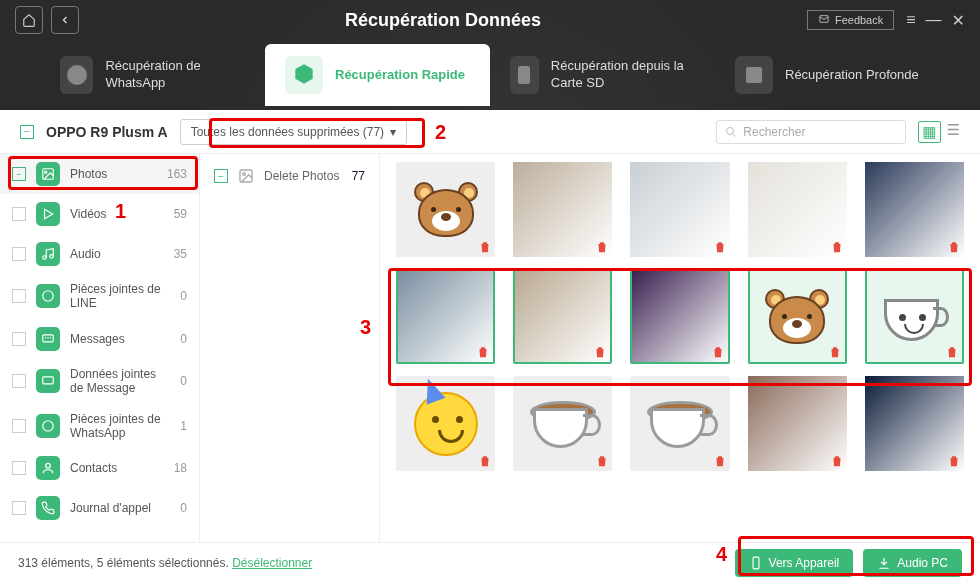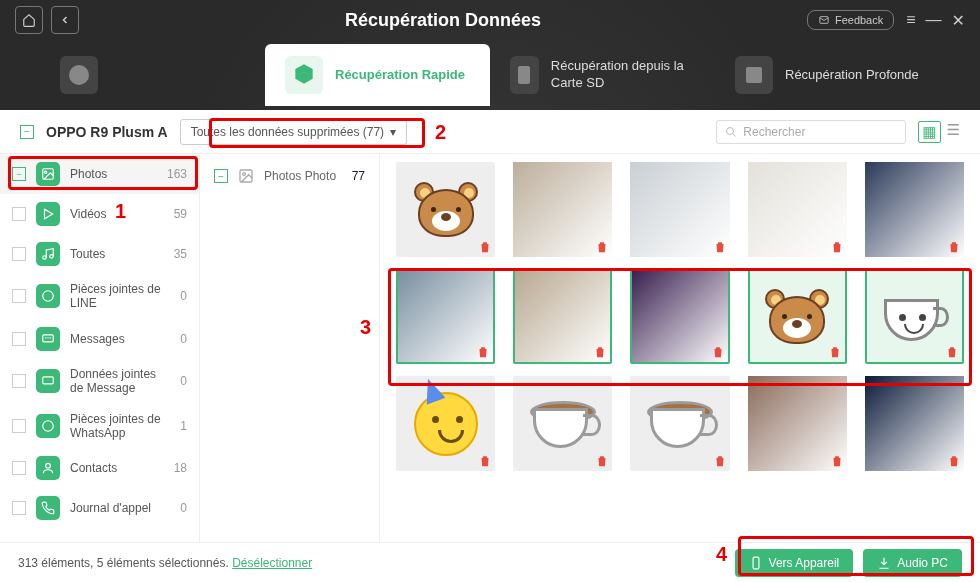--- a/index.html
+++ b/index.html
@@ -3,21 +3,21 @@
 <meta charset="utf-8">
 <style>
 *{box-sizing:border-box;margin:0;padding:0;font-family:Arial,Helvetica,sans-serif}
 body{width:980px;height:582px;background:#fff;overflow:hidden;position:relative}
 .header{height:110px;background:#2a2a2a;background-image:radial-gradient(circle at 50% 200%,rgba(80,80,80,.3) 0%,transparent 60%);position:relative;color:#fff}
 .hrow1{display:flex;align-items:center;height:40px;padding:0 15px;justify-content:space-between}
 .hleft{display:flex;gap:8px}
 .iconbtn{width:28px;height:28px;border:1px solid #777;border-radius:4px;display:flex;align-items:center;justify-content:center;color:#ccc;cursor:pointer}
 .title{font-size:18px;font-weight:600;color:#fff}
 .hright{display:flex;align-items:center;gap:12px}
-.feedback{border:1px solid #777;border-radius:8px;padding:3px 10px;font-size:11px;color:#ccc;display:flex;align-items:center;gap:5px}
+.feedback{border:1px solid #777;border-radius:0;padding:3px 10px;font-size:11px;color:#ccc;display:flex;align-items:flex-start;gap:5px}
 .winctl{display:flex;gap:10px;color:#ccc;font-size:16px}
 .tabs{display:flex;height:70px;align-items:center;padding:0 40px;gap:0}
 .tab{flex:1;display:flex;align-items:center;gap:12px;padding:12px 20px;cursor:pointer;color:#ddd}
 .tab.active{background:#fff;color:#3cb878;border-radius:6px 6px 0 0}
 .tabicon{width:38px;height:38px;border-radius:6px;background:#444;display:flex;align-items:center;justify-content:center}
 .tab.active .tabicon{background:#e8f7ee}
 .tabtxt{font-size:13px;line-height:1.3}
 .tab.active .tabtxt{color:#3cb878;font-weight:600}
 .toolbar{height:44px;display:flex;align-items:center;padding:0 20px;gap:12px;border-bottom:1px solid #eee}
 .chk{width:14px;height:14px;border:1.5px solid #3cb878;display:flex;align-items:center;justify-content:center;color:#3cb878;font-size:10px}
@@ -106,20 +106,21 @@
       </div>
     </div>
   </div>
   <div class="tabs">
     <div class="tab">
         <div class="tabicon">
           <svg width="24" height="24" viewBox="0 0 24 24" fill="#888">
             <circle cx="12" cy="12" r="10"></circle>
           </svg>
         </div>
+        <div class="tabtxt">Récupération de WhatsApp</div>
       </div>
     <div class="tab active">
         <div class="tabicon">
           <svg width="26" height="26" viewBox="0 0 24 24" fill="#3cb878">
             <path d="M12 2l8 4.5v9L12 20l-8-4.5v-9z"></path>
           </svg>
         </div>
         <div class="tabtxt">Récupération Rapide</div>
       </div>
     <div class="tab">
@@ -188,21 +189,21 @@
       </div>
       <div class="sitem">
         <div style="width:14px;height:14px;border:1.5px solid #ccc;display:flex;align-items:center;justify-content:center;font-size:9px;color:#3cb878"></div>
         <div class="sicon" style="background:#3cb878">
           <svg width="14" height="14" viewBox="0 0 24 24" fill="none" stroke="#fff" stroke-width="2">
             <path d="M9 18V5l12-2v13"></path>
             <circle cx="6" cy="18" r="3"></circle>
             <circle cx="18" cy="16" r="3"></circle>
           </svg>
         </div>
-        <div class="lbl">Toutes</div>
+        <div class="lbl">Audio</div>
         <div class="cnt">35</div>
       </div>
       <div class="sitem">
         <div style="width:14px;height:14px;border:1.5px solid #ccc;display:flex;align-items:center;justify-content:center;font-size:9px;color:#3cb878"></div>
         <div class="sicon" style="background:#3cb878">
           <svg width="14" height="14" viewBox="0 0 24 24" fill="none" stroke="#fff" stroke-width="2">
             <circle cx="12" cy="12" r="9"></circle>
           </svg>
         </div>
         <div class="lbl">Pièces jointes de LINE</div>
@@ -262,21 +263,21 @@
       </div>
     </div>
   <div class="sub">
     <div class="subitem">
       <div class="chk">−</div>
       <svg width="20" height="16" viewBox="0 0 24 24" fill="none" stroke="#aaa" stroke-width="2">
           <rect x="3" y="3" width="18" height="18" rx="2"></rect>
           <circle cx="9" cy="9" r="2"></circle>
           <path d="M21 15l-5-5L5 21"></path>
         </svg>
-      <span>Photos Photo</span>
+      <span>Delete Photos</span>
       <span style="margin-left:auto;color:#0f172a">77</span>
     </div>
   </div>
   <div class="grid" id="grid">
       <div class="grow">
         <div class="thumb">
           <div class="bear">
             <div class="ear earL"></div>
             <div class="ear earR"></div>
             <div class="bearh"></div>

